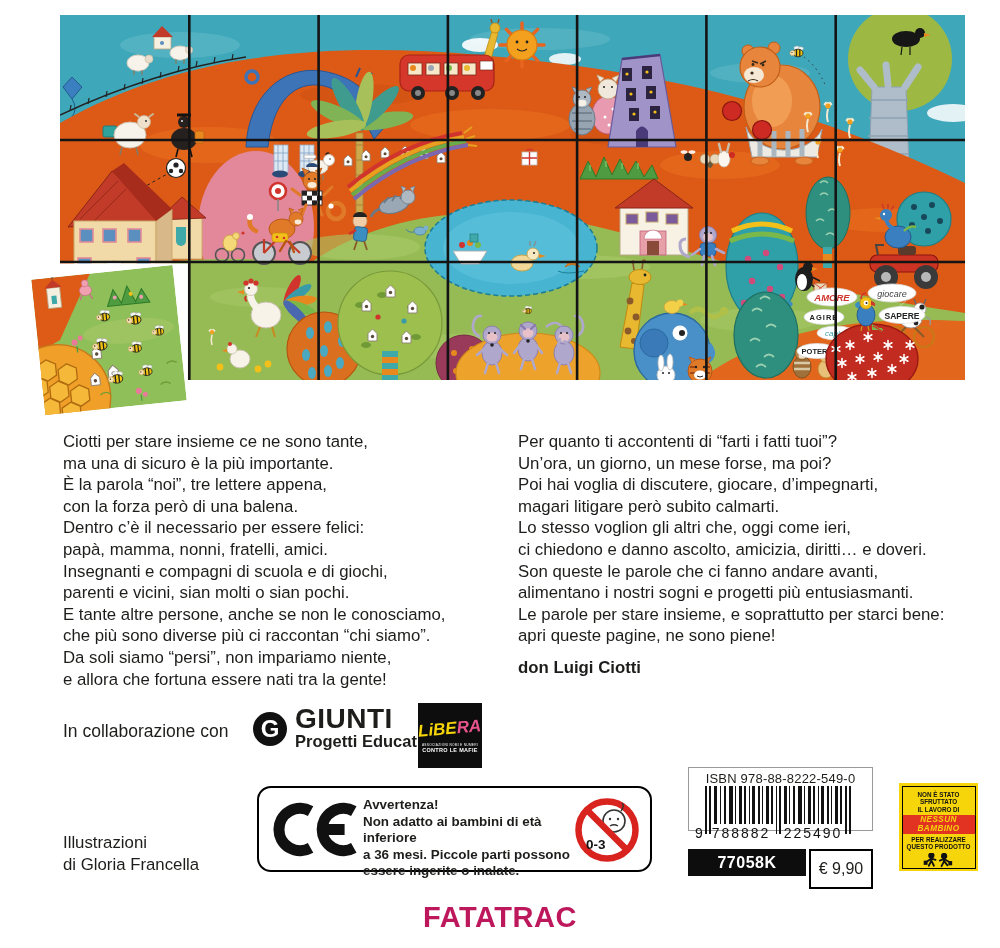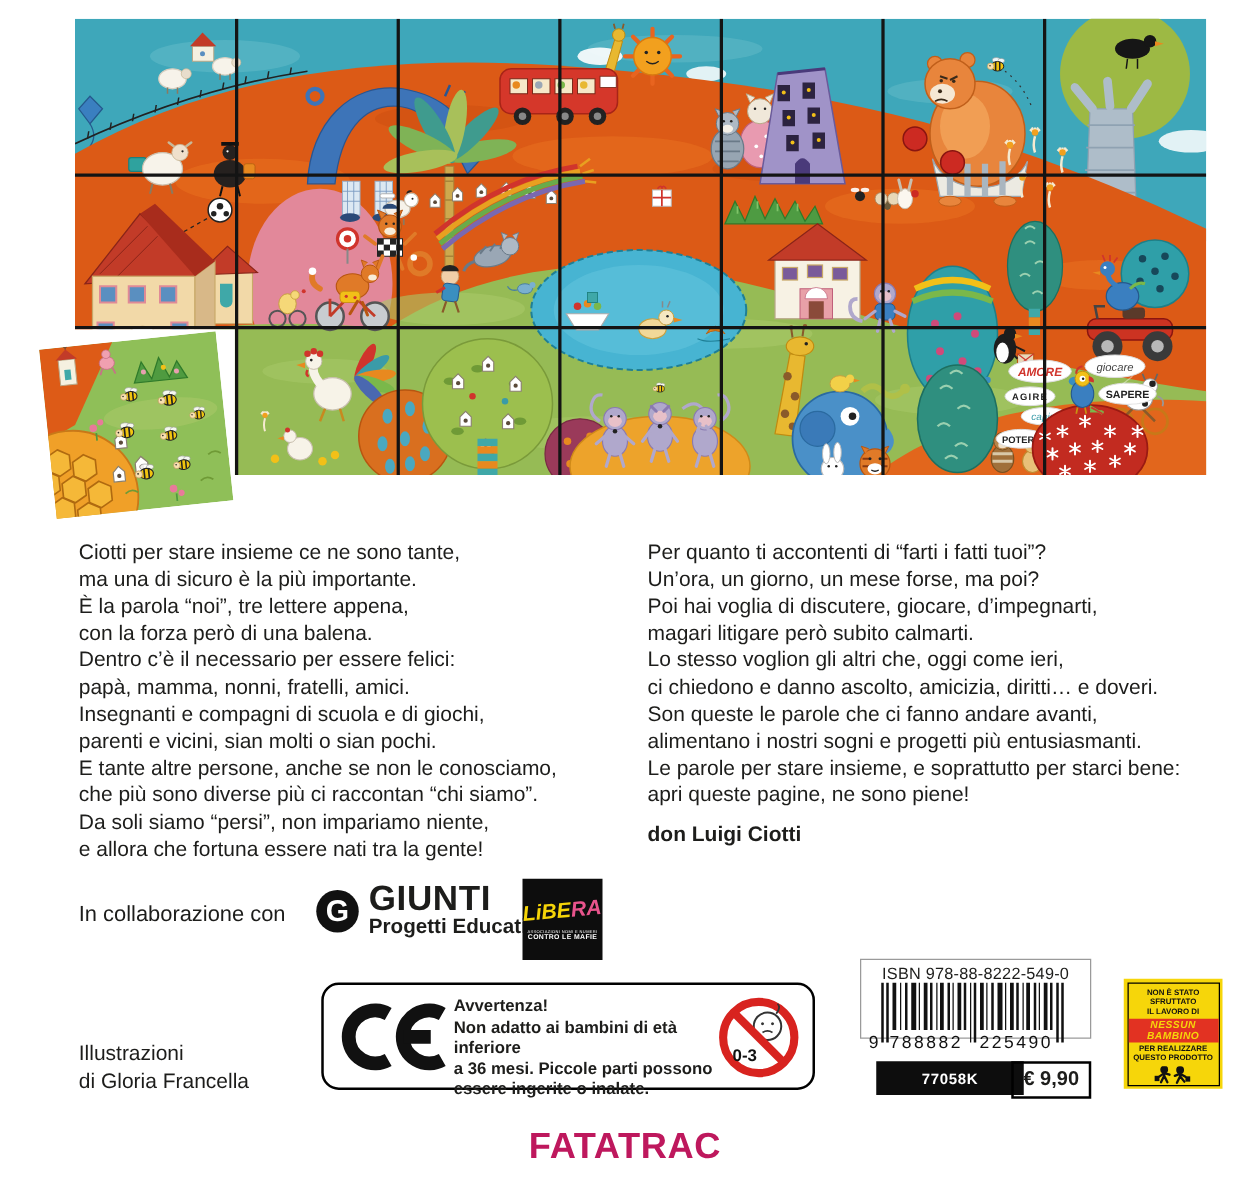--- a/index.html
+++ b/index.html
@@ -26,23 +26,23 @@
   .credit{position:absolute;left:63px;top:832px;font-size:16.8px;line-height:21.6px;}
   .ce-box{position:absolute;left:257px;top:786px;width:395px;height:86px;border:2.5px solid #000;
           border-radius:14px;box-sizing:border-box;}
   .ce-mark{position:absolute;left:12px;top:13px;}
   .warn{position:absolute;left:104px;top:9px;width:230px;font-size:13.4px;font-weight:bold;line-height:16.6px;}
   .age-symbol{position:absolute;right:8px;top:7px;}
   .isbn-box{position:absolute;left:688px;top:767px;width:185px;height:64px;background:#fff;
             border:1px solid #9a9a9a;box-sizing:border-box;text-align:center;}
   .isbn-label{font-size:13px;margin-top:3px;letter-spacing:.2px;}
   .code-box{position:absolute;left:688px;top:849px;width:118px;height:27px;background:#0d0d0d;color:#fff;
-            display:flex;align-items:center;justify-content:center;font-size:12px;font-weight:bold;letter-spacing:.5px;margin-left:13px;}
-  .price-box{position:absolute;left:809px;top:849px;width:64px;height:30px;border:2px solid #000;box-sizing:border-box;
-             display:flex;align-items:center;justify-content:center;font-size:16px;font-weight:bold;}
+            display:flex;align-items:center;justify-content:center;font-size:16px;font-weight:bold;letter-spacing:.5px;}
+  .price-box{position:absolute;left:809px;top:849px;width:64px;height:40px;border:2px solid #000;box-sizing:border-box;
+             display:flex;align-items:center;justify-content:center;font-size:16px;font-weight:normal;}
   .badge{position:absolute;left:899px;top:783px;width:79px;height:88px;background:#f6d60a;}
   .badge-inner{position:absolute;left:2.5px;top:2.5px;right:2.5px;bottom:2.5px;border:1.5px solid #000;
                display:flex;flex-direction:column;align-items:center;padding-top:4px;box-sizing:border-box;}
   .badge-line{font-size:6.3px;font-weight:bold;line-height:7.6px;color:#111;text-align:center;}
   .badge-band{width:100%;background:#e23222;margin:1.5px 0;text-align:center;padding:1px 0;}
   .badge-band div{font-size:8.2px;font-weight:bold;font-style:italic;color:#f6d60a;line-height:8.8px;letter-spacing:.4px;}
   .fatatrac{position:absolute;left:0;right:0;top:901px;text-align:center;}
   .fatatrac span{font-size:29px;font-weight:bold;letter-spacing:.5px;color:#be185d;}
 </style>
 </head>

